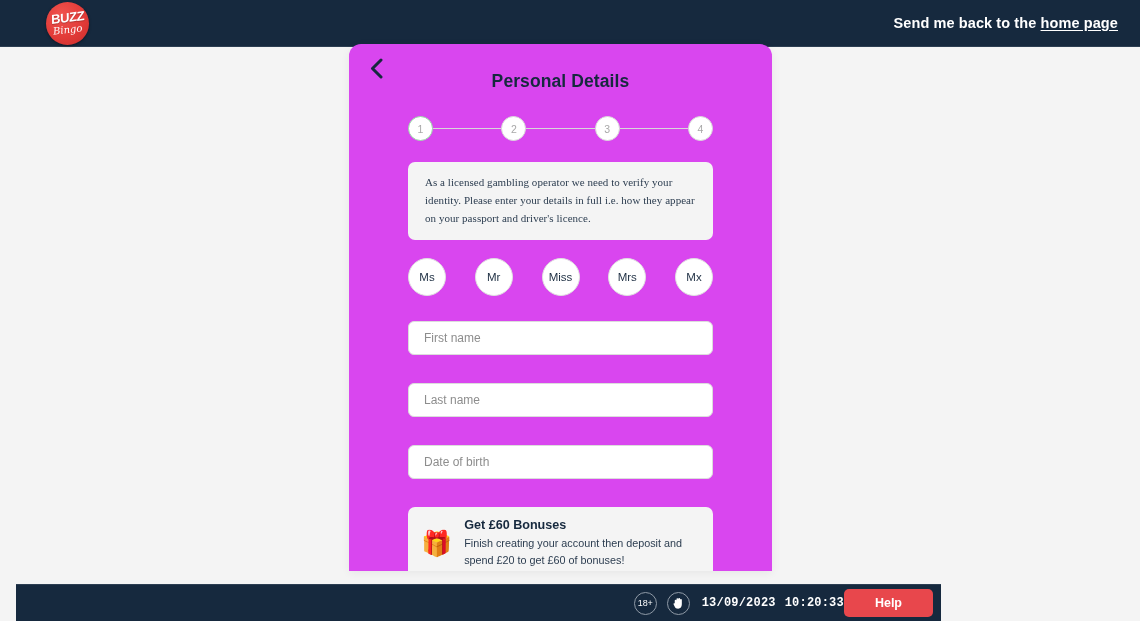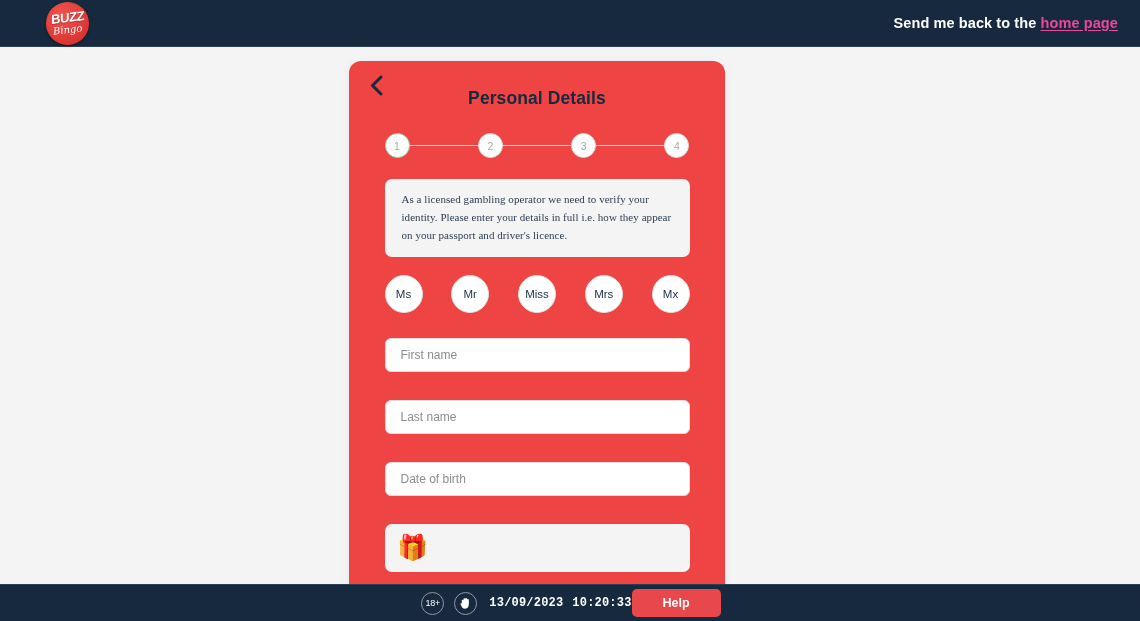--- a/index.html
+++ b/index.html
@@ -62,33 +62,33 @@
   }
 
   .topnav {
     font-size: 14.5px;
     font-weight: bold;
     color: #ffffff;
     letter-spacing: .1px;
     white-space: nowrap;
   }
   .topnav a {
-    color: #ec4899;
+    color: #ffffff;
     text-decoration: underline;
     text-underline-offset: 2px;
   }
 
   
   .card {
     position: absolute;
     left: 349px;
-    top: 61px;
-    width: 376px;
+    top: 44px;
+    width: 423px;
     height: 527px;
-    background: #ef4444;
+    background: #d946ef;
     border-radius: 12px 12px 0 0;
     box-shadow: 0 2px 10px rgba(0,0,0,.06);
     overflow: hidden;
   }
 
   .back-chevron {
     position: absolute;
     left: 13px;
     top: 10px;
     width: 28px;
@@ -218,29 +218,29 @@
   }
   .promo-text {
     font-size: 10.8px;
     line-height: 1.5;
     color: #2c3d50;
   }
 
   
   .footer {
     position: absolute;
-    left: 0;
+    left: 16px;
     bottom: 0;
-    width: 1140px;
+    width: 925px;
     height: 37px;
     background: #16293e;
     border-top: 1px solid #2c3e52;
     display: flex;
     align-items: center;
-    justify-content: center;
+    justify-content: flex-end;
     padding: 0 8px 0 10px;
   }
   .footer-left {
     display: flex;
     align-items: center;
     gap: 10px;
   }
   .badge-circle {
     width: 23px;
     height: 23px;
@@ -345,20 +345,24 @@
       <span>Mx</span>
     </div>
   </div>
 
   <input class="field field-first" type="text" placeholder="First name" style="">
   <input class="field field-last" type="text" placeholder="Last name" style="">
   <input class="field field-dob" type="text" placeholder="Date of birth" style="">
 
   <div class="promo">
     <div class="promo-icon">🎁</div>
+    <div>
+      <div class="promo-title">Get £60 Bonuses</div>
+      <div class="promo-text">Finish creating your account then deposit and spend £20 to get £60 of bonuses!</div>
+    </div>
   </div>
 
 </div>
 
 <div class="footer">
   <div class="footer-left">
     <div class="badge-circle">
       <span>18+</span>
     </div>
     <div class="badge-hand">

